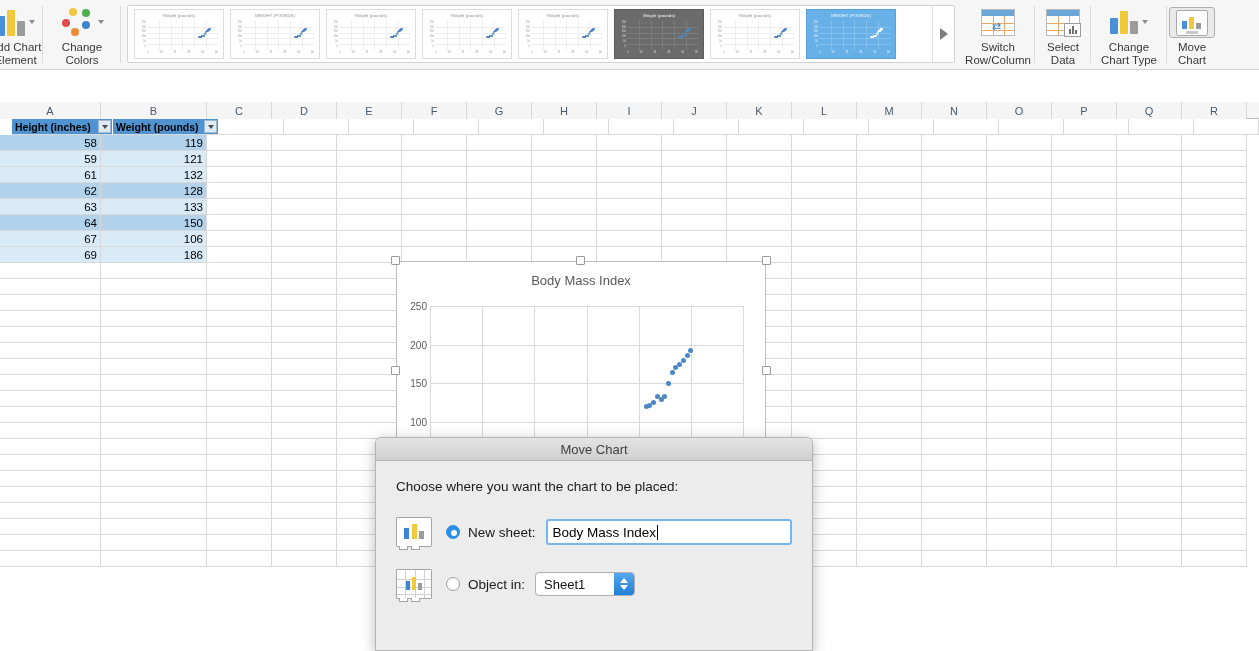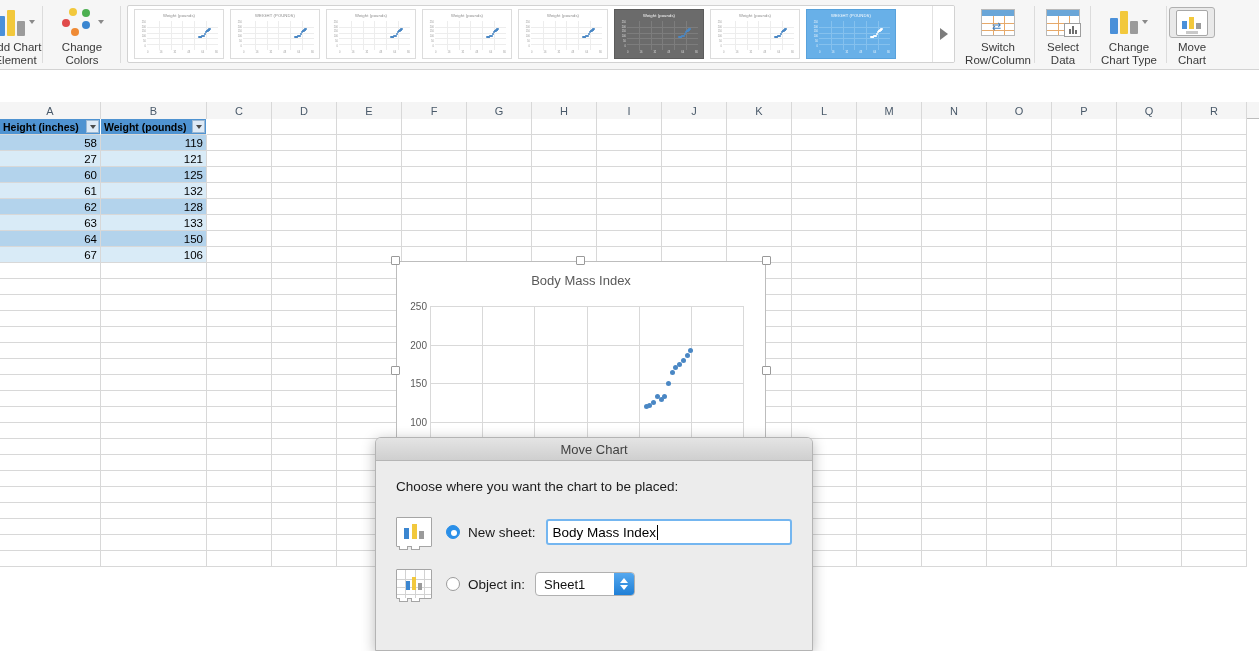--- a/index.html
+++ b/index.html
@@ -746,21 +746,21 @@
         <div class="ch" style="width: 65px;">L</div>
         <div class="ch" style="width: 65px;">M</div>
         <div class="ch" style="width: 65px;">N</div>
         <div class="ch" style="width: 65px;">O</div>
         <div class="ch" style="width: 65px;">P</div>
         <div class="ch" style="width: 65px;">Q</div>
         <div class="ch" style="width: 65px;">R</div>
       </div>
     <div class="cells" id="cells">
         <div class="row">
-          <div class="cell hdrcell" style="width: 101px; min-width: 101px;">
+          <div class="cell hdrcell" style="width: 101px; min-width: 101px; margin-left: 12px;">
             <span>Height (inches)</span>
             <span class="filterbtn">
               <span class="tri"></span>
             </span>
           </div>
           <div class="cell hdrcell" style="width: 106px; min-width: 106px;">
             <span>Weight (pounds)</span>
             <span class="filterbtn">
               <span class="tri"></span>
             </span>
@@ -796,42 +796,22 @@
           <div class="cell" style="width: 65px; min-width: 65px;"></div>
           <div class="cell" style="width: 65px; min-width: 65px;"></div>
           <div class="cell" style="width: 65px; min-width: 65px;"></div>
           <div class="cell" style="width: 65px; min-width: 65px;"></div>
           <div class="cell" style="width: 65px; min-width: 65px;"></div>
           <div class="cell" style="width: 65px; min-width: 65px;"></div>
           <div class="cell" style="width: 65px; min-width: 65px;"></div>
           <div class="cell" style="width: 65px; min-width: 65px;"></div>
         </div>
         <div class="row">
-          <div class="cell num band2" style="width: 101px; min-width: 101px;">27</div>
+          <div class="cell num band2" style="width: 101px; min-width: 101px;">59</div>
           <div class="cell num band2" style="width: 106px; min-width: 106px;">121</div>
-          <div class="cell" style="width: 65px; min-width: 65px;"></div>
-          <div class="cell" style="width: 65px; min-width: 65px;"></div>
-          <div class="cell" style="width: 65px; min-width: 65px;"></div>
-          <div class="cell" style="width: 65px; min-width: 65px;"></div>
-          <div class="cell" style="width: 65px; min-width: 65px;"></div>
-          <div class="cell" style="width: 65px; min-width: 65px;"></div>
-          <div class="cell" style="width: 65px; min-width: 65px;"></div>
-          <div class="cell" style="width: 65px; min-width: 65px;"></div>
-          <div class="cell" style="width: 65px; min-width: 65px;"></div>
-          <div class="cell" style="width: 65px; min-width: 65px;"></div>
-          <div class="cell" style="width: 65px; min-width: 65px;"></div>
-          <div class="cell" style="width: 65px; min-width: 65px;"></div>
-          <div class="cell" style="width: 65px; min-width: 65px;"></div>
-          <div class="cell" style="width: 65px; min-width: 65px;"></div>
-          <div class="cell" style="width: 65px; min-width: 65px;"></div>
-          <div class="cell" style="width: 65px; min-width: 65px;"></div>
-        </div>
-        <div class="row">
-          <div class="cell num band1" style="width: 101px; min-width: 101px;">60</div>
-          <div class="cell num band1" style="width: 106px; min-width: 106px;">125</div>
           <div class="cell" style="width: 65px; min-width: 65px;"></div>
           <div class="cell" style="width: 65px; min-width: 65px;"></div>
           <div class="cell" style="width: 65px; min-width: 65px;"></div>
           <div class="cell" style="width: 65px; min-width: 65px;"></div>
           <div class="cell" style="width: 65px; min-width: 65px;"></div>
           <div class="cell" style="width: 65px; min-width: 65px;"></div>
           <div class="cell" style="width: 65px; min-width: 65px;"></div>
           <div class="cell" style="width: 65px; min-width: 65px;"></div>
           <div class="cell" style="width: 65px; min-width: 65px;"></div>
           <div class="cell" style="width: 65px; min-width: 65px;"></div>
@@ -918,20 +898,40 @@
           <div class="cell" style="width: 65px; min-width: 65px;"></div>
           <div class="cell" style="width: 65px; min-width: 65px;"></div>
           <div class="cell" style="width: 65px; min-width: 65px;"></div>
           <div class="cell" style="width: 65px; min-width: 65px;"></div>
           <div class="cell" style="width: 65px; min-width: 65px;"></div>
           <div class="cell" style="width: 65px; min-width: 65px;"></div>
         </div>
         <div class="row">
           <div class="cell num band2" style="width: 101px; min-width: 101px;">67</div>
           <div class="cell num band2" style="width: 106px; min-width: 106px;">106</div>
+          <div class="cell" style="width: 65px; min-width: 65px;"></div>
+          <div class="cell" style="width: 65px; min-width: 65px;"></div>
+          <div class="cell" style="width: 65px; min-width: 65px;"></div>
+          <div class="cell" style="width: 65px; min-width: 65px;"></div>
+          <div class="cell" style="width: 65px; min-width: 65px;"></div>
+          <div class="cell" style="width: 65px; min-width: 65px;"></div>
+          <div class="cell" style="width: 65px; min-width: 65px;"></div>
+          <div class="cell" style="width: 65px; min-width: 65px;"></div>
+          <div class="cell" style="width: 65px; min-width: 65px;"></div>
+          <div class="cell" style="width: 65px; min-width: 65px;"></div>
+          <div class="cell" style="width: 65px; min-width: 65px;"></div>
+          <div class="cell" style="width: 65px; min-width: 65px;"></div>
+          <div class="cell" style="width: 65px; min-width: 65px;"></div>
+          <div class="cell" style="width: 65px; min-width: 65px;"></div>
+          <div class="cell" style="width: 65px; min-width: 65px;"></div>
+          <div class="cell" style="width: 65px; min-width: 65px;"></div>
+        </div>
+        <div class="row">
+          <div class="cell num band2" style="width: 101px; min-width: 101px;">69</div>
+          <div class="cell num band2" style="width: 106px; min-width: 106px;">186</div>
           <div class="cell" style="width: 65px; min-width: 65px;"></div>
           <div class="cell" style="width: 65px; min-width: 65px;"></div>
           <div class="cell" style="width: 65px; min-width: 65px;"></div>
           <div class="cell" style="width: 65px; min-width: 65px;"></div>
           <div class="cell" style="width: 65px; min-width: 65px;"></div>
           <div class="cell" style="width: 65px; min-width: 65px;"></div>
           <div class="cell" style="width: 65px; min-width: 65px;"></div>
           <div class="cell" style="width: 65px; min-width: 65px;"></div>
           <div class="cell" style="width: 65px; min-width: 65px;"></div>
           <div class="cell" style="width: 65px; min-width: 65px;"></div>

